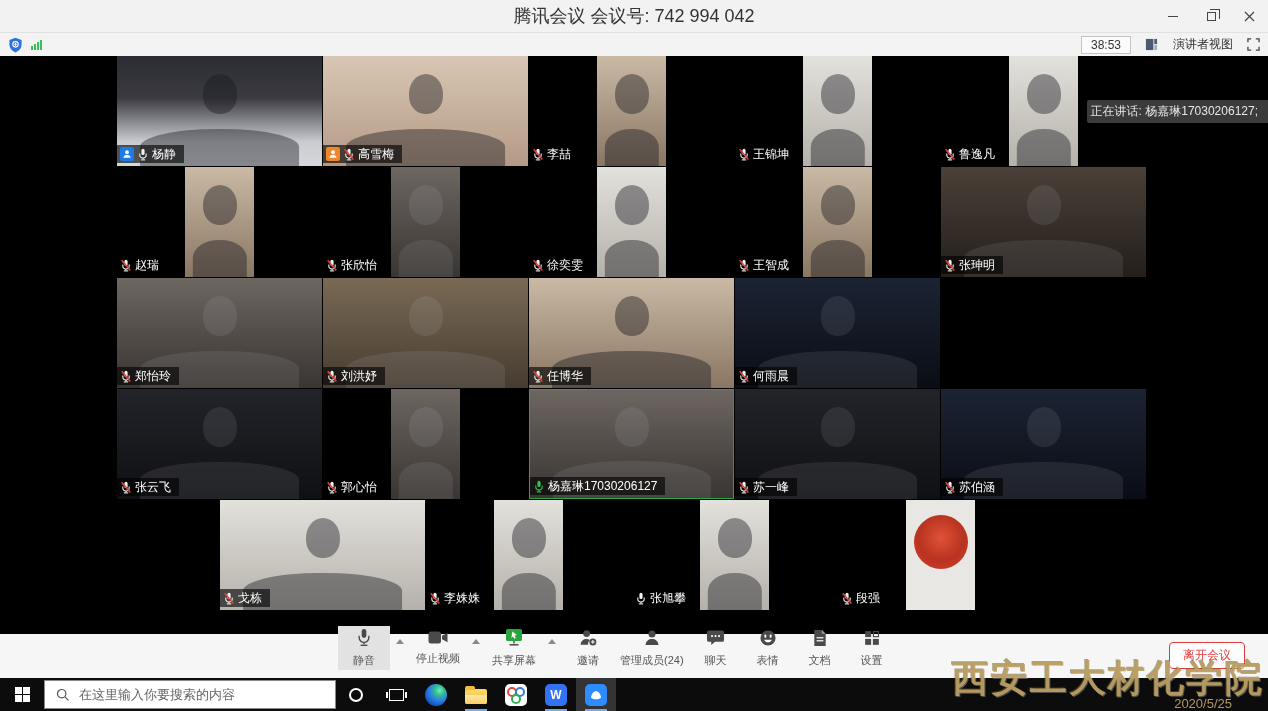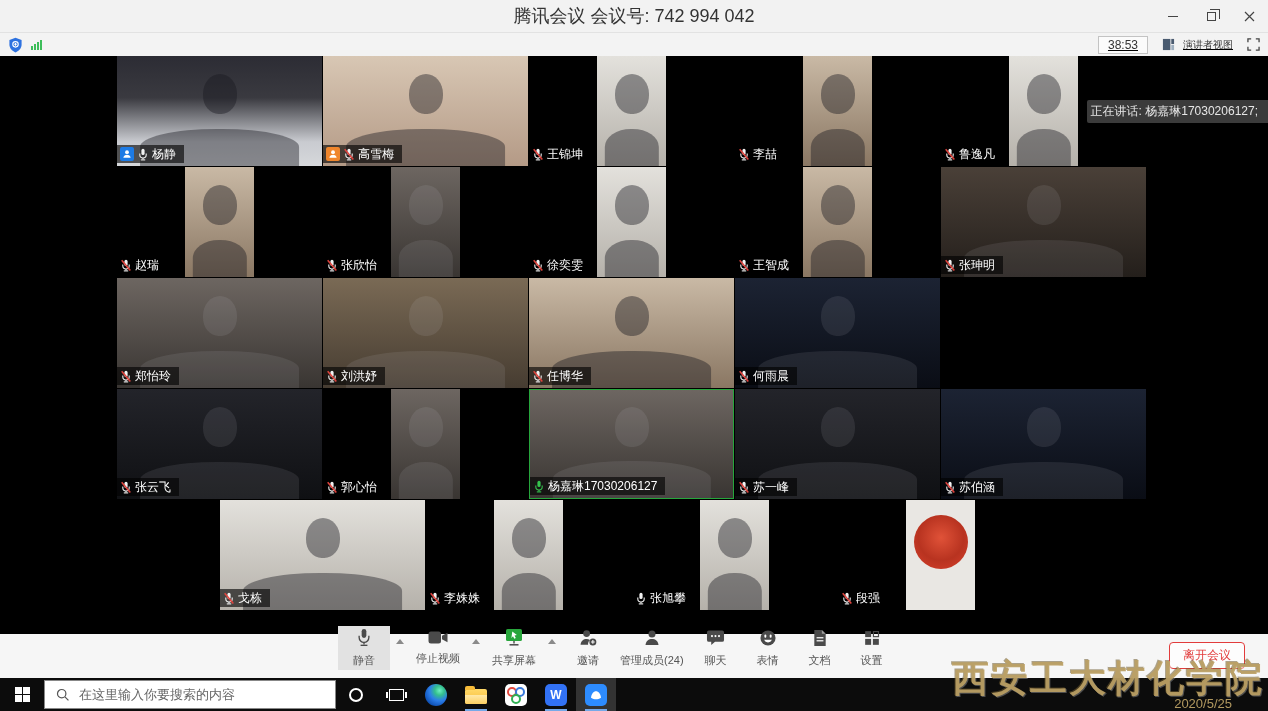--- a/index.html
+++ b/index.html
@@ -9,29 +9,29 @@
   
   .titlebar { position:absolute; top:0; left:0; width:1268px; height:32px; background:#f2f2f2; display:flex; align-items:center; justify-content:center; }
   .titlebar .title { font-size:18px; color:#333; }
   .win-controls { position:absolute; right:0; top:0; height:32px; display:flex; }
   .win-btn { width:38px; height:32px; display:flex; align-items:center; justify-content:center; }
   .ic-min { width:10px; height:1px; background:#444; display:block; }
   .ic-restore { width:9px; height:9px; border:1px solid #444; position:relative; display:block; background:#f2f2f2; }
   .ic-restore::before { content:''; position:absolute; left:2px; top:-4px; width:9px; height:9px; border:1px solid #444; border-bottom:none; border-left:none; }
 
   
-  .meetbar { position:absolute; top:32px; left:0; width:1268px; height:24px; background:#f3f3f3; border-top:1px solid #e2e2e2; display:flex; align-items:center; padding:0 8px;text-decoration:underline; }
+  .meetbar { position:absolute; top:32px; left:0; width:1268px; height:24px; background:#f3f3f3; border-top:1px solid #e2e2e2; display:flex; align-items:center; padding:0 8px; }
   .meetbar-left { display:flex; align-items:center; gap:8px; }
   .sigbars { display:flex; align-items:flex-end; gap:1px; height:11px; }
   .sigbars i { display:block; width:2px; background:#3dbd5a; }
   .sigbars i:nth-child(1){height:4px}.sigbars i:nth-child(2){height:6px}
   .sigbars i:nth-child(3){height:8px}.sigbars i:nth-child(4){height:10px}
   .meetbar-right { margin-left:auto; display:flex; align-items:center; gap:14px; }
   .timerbox { border:1px solid #c3c3c3; background:#fbfbfb; font-size:12px; color:#333; padding:1px 9px; }
-  .viewbtn { display:flex; align-items:center; gap:8px; font-size:10px; color:#333; }
+  .viewbtn { display:flex; align-items:center; gap:15px; font-size:12px; color:#333; }
 
   
   .stage { position:absolute; top:56px; left:0; width:1268px; height:578px; background:#000; }
   .grid-row { display:flex; margin-left:117px; }
   .grid-row.last { margin-left:220px; }
   .tile { width:205px; height:110px; margin:0 1px 1px 0; position:relative; background:#000; overflow:hidden; }
   .tile.active { border:1px solid #26a63c; }
   .video { height:100%; margin:0 auto; position:relative; }
   .v-lit       { background:linear-gradient(180deg,#2c2c34 0%,#3a3a40 38%,#c9cbd0 78%,#d6d8db 100%); }
   .v-warm-bright { background:linear-gradient(180deg,#d8c7b4,#b49a86); }
@@ -186,47 +186,47 @@
                 <path d="M2.8 5.6v1.2a3.2 3.2 0 0 0 6.4 0V5.6" fill="none" stroke="#f2f2f2" stroke-width="1.1"></path>
                 <line x1="6" y1="10" x2="6" y2="11.6" stroke="#f2f2f2" stroke-width="1.1"></line>
                 <line x1="3.8" y1="11.9" x2="8.2" y2="11.9" stroke="#f2f2f2" stroke-width="1.1"></line>
                 <line x1="1.7" y1="1.2" x2="10.3" y2="11.5" stroke="#e0443e" stroke-width="1.6"></line>
               </svg>
             </span>
             <span>高雪梅</span>
           </div>
         </div>
         <div class="tile">
+          <div class="video v-warm sil sil-dark" style="width:34%"></div>
+          <div class="plabel">
+            <span class="mic">
+              <svg width="12" height="13" viewBox="0 0 12 13">
+                <rect x="4.4" y="0.8" width="3.2" height="6.2" rx="1.6" fill="#f2f2f2"></rect>
+                <path d="M2.8 5.6v1.2a3.2 3.2 0 0 0 6.4 0V5.6" fill="none" stroke="#f2f2f2" stroke-width="1.1"></path>
+                <line x1="6" y1="10" x2="6" y2="11.6" stroke="#f2f2f2" stroke-width="1.1"></line>
+                <line x1="3.8" y1="11.9" x2="8.2" y2="11.9" stroke="#f2f2f2" stroke-width="1.1"></line>
+                <line x1="1.7" y1="1.2" x2="10.3" y2="11.5" stroke="#e0443e" stroke-width="1.6"></line>
+              </svg>
+            </span>
+            <span>李喆</span>
+          </div>
+        </div>
+        <div class="tile">
           <div class="video v-bright sil sil-dark" style="width:34%"></div>
           <div class="plabel">
             <span class="mic">
               <svg width="12" height="13" viewBox="0 0 12 13">
                 <rect x="4.4" y="0.8" width="3.2" height="6.2" rx="1.6" fill="#f2f2f2"></rect>
                 <path d="M2.8 5.6v1.2a3.2 3.2 0 0 0 6.4 0V5.6" fill="none" stroke="#f2f2f2" stroke-width="1.1"></path>
                 <line x1="6" y1="10" x2="6" y2="11.6" stroke="#f2f2f2" stroke-width="1.1"></line>
                 <line x1="3.8" y1="11.9" x2="8.2" y2="11.9" stroke="#f2f2f2" stroke-width="1.1"></line>
                 <line x1="1.7" y1="1.2" x2="10.3" y2="11.5" stroke="#e0443e" stroke-width="1.6"></line>
               </svg>
             </span>
             <span>王锦坤</span>
-          </div>
-        </div>
-        <div class="tile">
-          <div class="video v-warm sil sil-dark" style="width:34%"></div>
-          <div class="plabel">
-            <span class="mic">
-              <svg width="12" height="13" viewBox="0 0 12 13">
-                <rect x="4.4" y="0.8" width="3.2" height="6.2" rx="1.6" fill="#f2f2f2"></rect>
-                <path d="M2.8 5.6v1.2a3.2 3.2 0 0 0 6.4 0V5.6" fill="none" stroke="#f2f2f2" stroke-width="1.1"></path>
-                <line x1="6" y1="10" x2="6" y2="11.6" stroke="#f2f2f2" stroke-width="1.1"></line>
-                <line x1="3.8" y1="11.9" x2="8.2" y2="11.9" stroke="#f2f2f2" stroke-width="1.1"></line>
-                <line x1="1.7" y1="1.2" x2="10.3" y2="11.5" stroke="#e0443e" stroke-width="1.6"></line>
-              </svg>
-            </span>
-            <span>李喆</span>
           </div>
         </div>
         <div class="tile">
           <div class="video v-bright sil sil-dark" style="width:34%"></div>
           <div class="plabel">
             <span class="mic">
               <svg width="12" height="13" viewBox="0 0 12 13">
                 <rect x="4.4" y="0.8" width="3.2" height="6.2" rx="1.6" fill="#f2f2f2"></rect>
                 <path d="M2.8 5.6v1.2a3.2 3.2 0 0 0 6.4 0V5.6" fill="none" stroke="#f2f2f2" stroke-width="1.1"></path>
                 <line x1="6" y1="10" x2="6" y2="11.6" stroke="#f2f2f2" stroke-width="1.1"></line>

